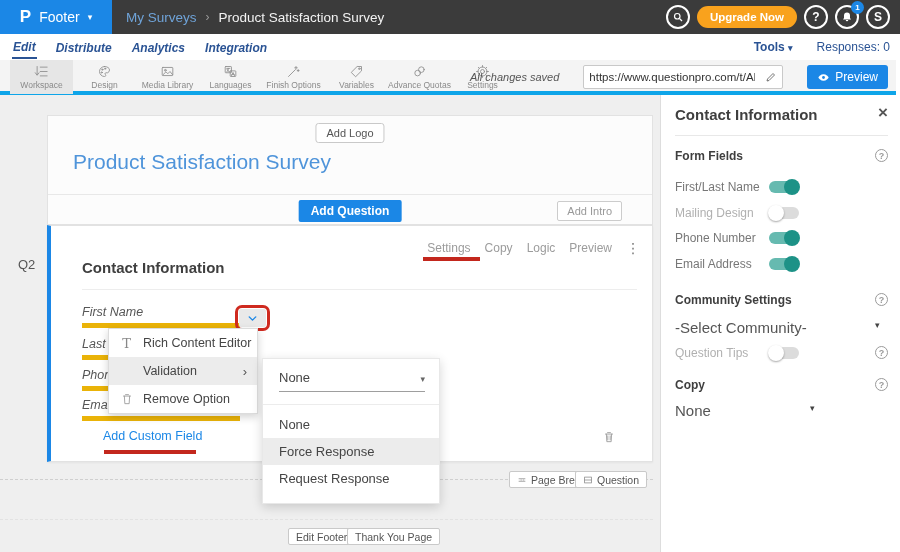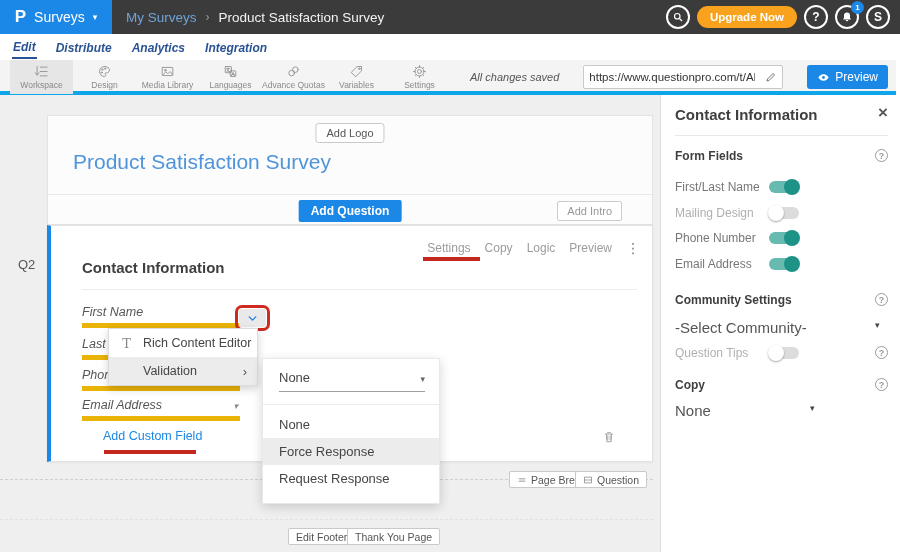--- a/index.html
+++ b/index.html
@@ -120,21 +120,21 @@
   .sb-caret { position:absolute; font-size:9px; color:#444; cursor:pointer; }
 </style>
 </head>
 <body>
 
 <div class="app">
 
   <div class="topbar">
     <div class="brand">
       <span class="logo">P</span>
-      <span class="brand-label">Surveys</span>
+      <span class="brand-label">Footer</span>
       <span class="caret">▾</span>
     </div>
     <div class="crumbs">
       <span class="crumb-parent">My Surveys</span>
       <span class="crumb-sep">›</span>
       <span class="crumb-current">Product Satisfaction Survey</span>
     </div>
     <div class="topbar-right">
       <div class="circle-btn">
         <svg viewBox="0 0 24 24" style="width:12px;height:12px;stroke:#fff;fill:none;stroke-width:2.4">
@@ -163,20 +163,24 @@
     </div>
   </div>
 
   <div class="subnav">
     <div class="tabs">
       <span class="tab active">Edit</span>
       <span class="tab">Distribute</span>
       <span class="tab">Analytics</span>
       <span class="tab">Integration</span>
     </div>
+    <div class="subnav-right">
+      <span class="tools"><span>Tools</span> <span class="caret">▾</span></span>
+      <span class="responses">Responses: 0</span>
+    </div>
   </div>
 
   <div class="toolbar">
     <div class="tool-items">
       <div class="tool-item selected">
         <svg viewBox="0 0 24 24">
             <path d="M10 5h11M10 12h11M10 19h11"></path>
             <path d="M5 4v13M2 14l3 4 3-4"></path>
           </svg>
         <span class="tool-label">Workspace</span>
@@ -202,31 +206,39 @@
         <svg viewBox="0 0 24 24">
             <rect x="3.5" y="4" width="10" height="10" rx="1"></rect>
             <path d="M6 7h5M8.5 7v1.5c0 2-1 3.5-2.5 4M6.5 8.5c.5 2 2 3.5 4 4"></path>
             <rect x="11.5" y="11" width="9" height="9" rx="1"></rect>
             <path d="M13.5 18.5l2.5-5 2.5 5M14.3 17h3.4"></path>
           </svg>
         <span class="tool-label">Languages</span>
       </div>
       <div class="tool-item">
         <svg viewBox="0 0 24 24">
+            <path d="M4 20L15 9"></path>
+            <path d="M16 4v4M14 6h4"></path>
+            <path d="M19.5 9v3M18 10.5h3"></path>
+          </svg>
+        <span class="tool-label">Finish Options</span>
+      </div>
+      <div class="tool-item">
+        <svg viewBox="0 0 24 24">
+            <path d="M4 13l9-9h7v7l-9 9z"></path>
+            <circle cx="16.5" cy="7.5" r="1.3"></circle>
+          </svg>
+        <span class="tool-label">Variables</span>
+      </div>
+      <div class="tool-item">
+        <svg viewBox="0 0 24 24">
             <circle cx="9" cy="14.5" r="4.5"></circle>
             <circle cx="15" cy="9" r="4.5"></circle>
           </svg>
         <span class="tool-label">Advance Quotas</span>
-      </div>
-      <div class="tool-item">
-        <svg viewBox="0 0 24 24">
-            <path d="M4 13l9-9h7v7l-9 9z"></path>
-            <circle cx="16.5" cy="7.5" r="1.3"></circle>
-          </svg>
-        <span class="tool-label">Variables</span>
       </div>
       <div class="tool-item">
         <svg viewBox="0 0 24 24">
             <circle cx="12" cy="12" r="3.2"></circle>
             <circle cx="12" cy="12" r="7.2"></circle>
             <path d="M12 2.5v2.3M12 19.2v2.3M2.5 12h2.3M19.2 12h2.3M5.3 5.3l1.6 1.6M17.1 17.1l1.6 1.6M18.7 5.3l-1.6 1.6M6.9 17.1l-1.6 1.6"></path>
           </svg>
         <span class="tool-label">Settings</span>
       </div>
     </div>
@@ -311,20 +323,28 @@
           <span class="menu-icon">
               <span class="ticon">T</span>
             </span>
           <span>Rich Content Editor</span>
         </div>
         <div class="ctx-row hl">
           <span class="menu-icon"></span>
           <span>Validation</span>
           <span class="ctx-sub-arrow">›</span>
         </div>
+        <div class="ctx-row">
+          <span class="menu-icon">
+              <svg viewBox="0 0 24 24">
+                <path d="M6 7h12M9.5 4.5h5M7.5 7l.8 13h7.4l.8-13"></path>
+              </svg>
+            </span>
+          <span>Remove Option</span>
+        </div>
       </div>
 
       <div class="sub-panel">
         <div class="sub-select">
           <span>None</span>
           <span class="fr-caret">▾</span>
         </div>
         <div class="sub-divider"></div>
         <div class="opt-row" style="top:52px">
           <span>None</span>

